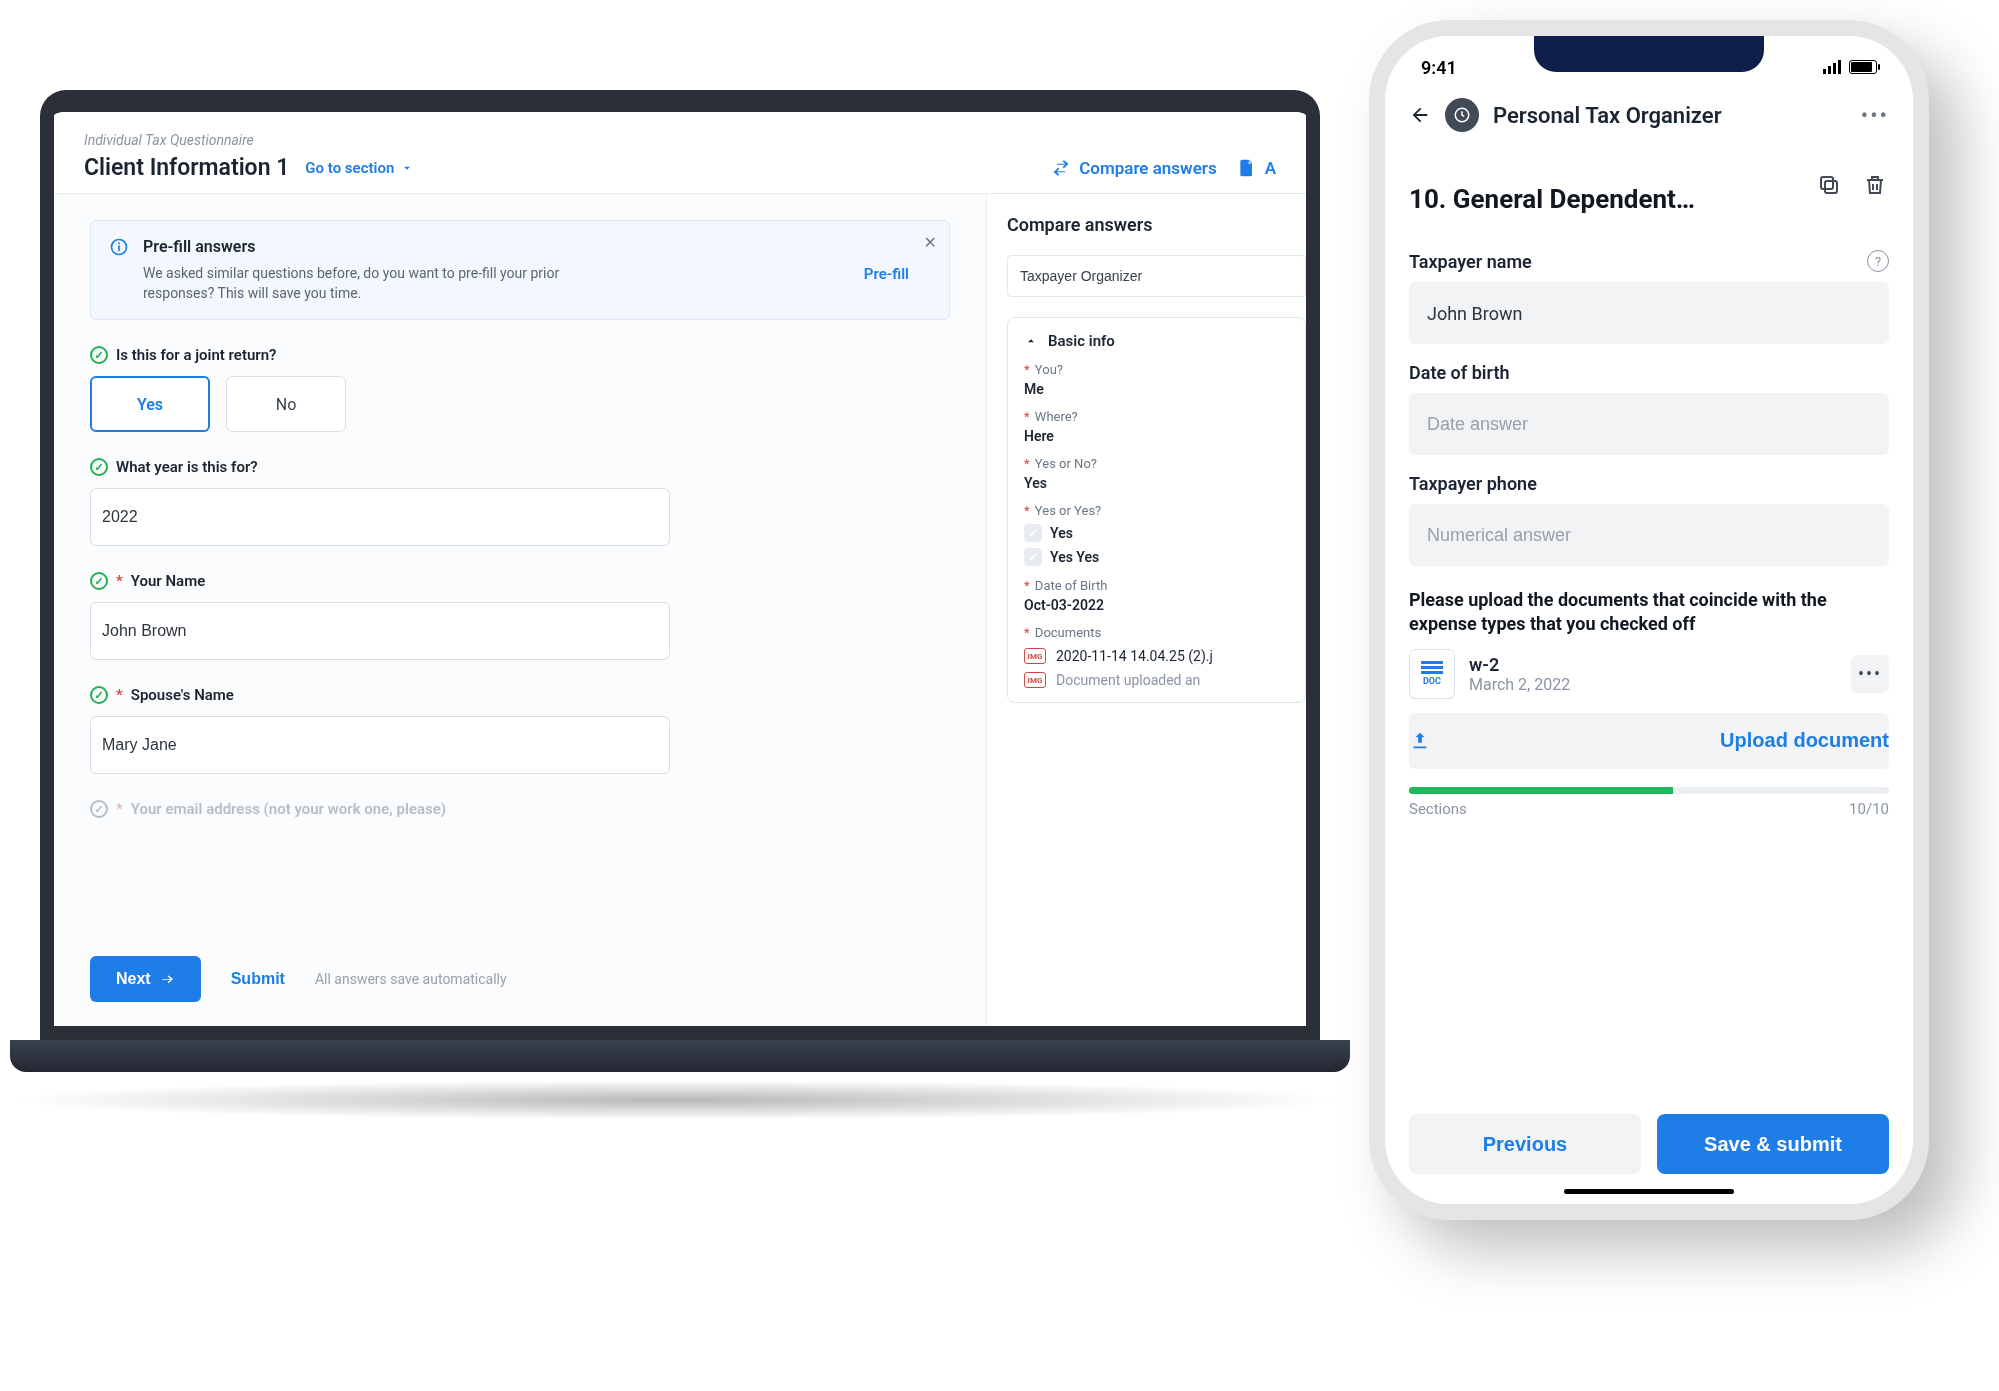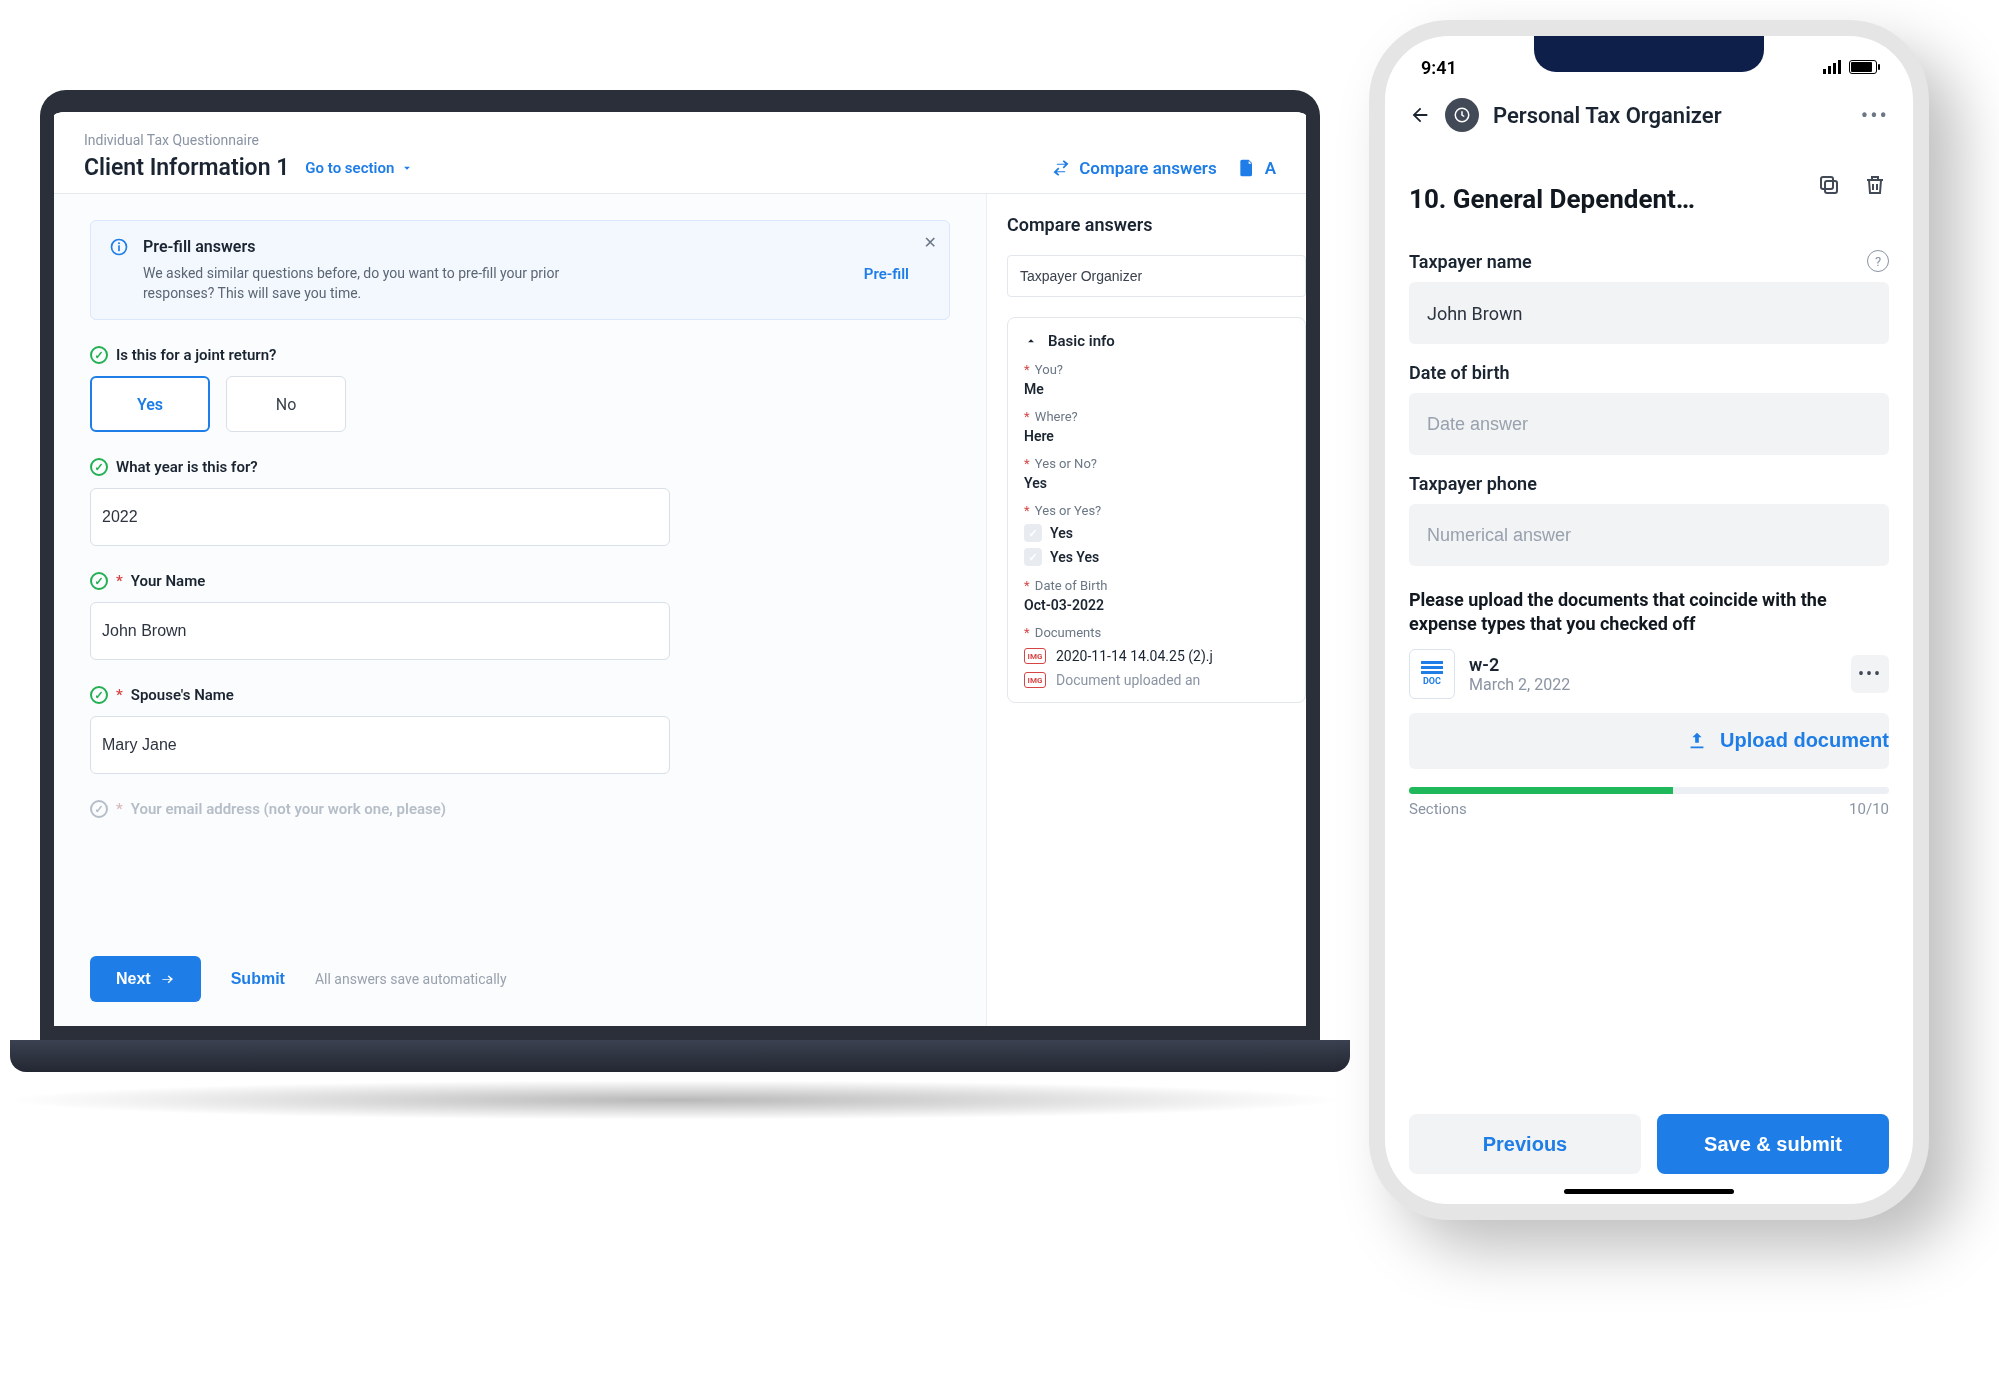--- a/index.html
+++ b/index.html
@@ -56,20 +56,21 @@
   
   .dt-header {
     padding: 20px 30px 12px 30px;
     border-bottom: 1px solid #e6eaee;
     background: #fff;
   }
   .dt-breadcrumb {
     font-size: 14px;
     color: #8a94a3;
     margin-bottom: 6px;
+    font-style: italic;
   }
   .dt-title-row {
     display: flex;
     align-items: center;
     justify-content: space-between;
   }
   .dt-title-left { display: flex; align-items: center; gap: 16px; }
   .dt-title {
     font-size: 23px;
     font-weight: 600;
@@ -517,21 +518,21 @@
     height: 56px;
     width: 100%;
     background: #f1f3f5;
     border: none;
     border-radius: 6px;
     color: #1e7de6;
     font-size: 20px;
     font-weight: 600;
     display: flex;
     align-items: center;
-    justify-content: flex-end;
+    justify-content: space-between;
     gap: 12px;
     cursor: pointer;
   }
 
   .progress-wrap { margin-top: 18px; }
   .progress {
     height: 7px;
     background: #eceff3;
     border-radius: 4px;
     overflow: hidden;

